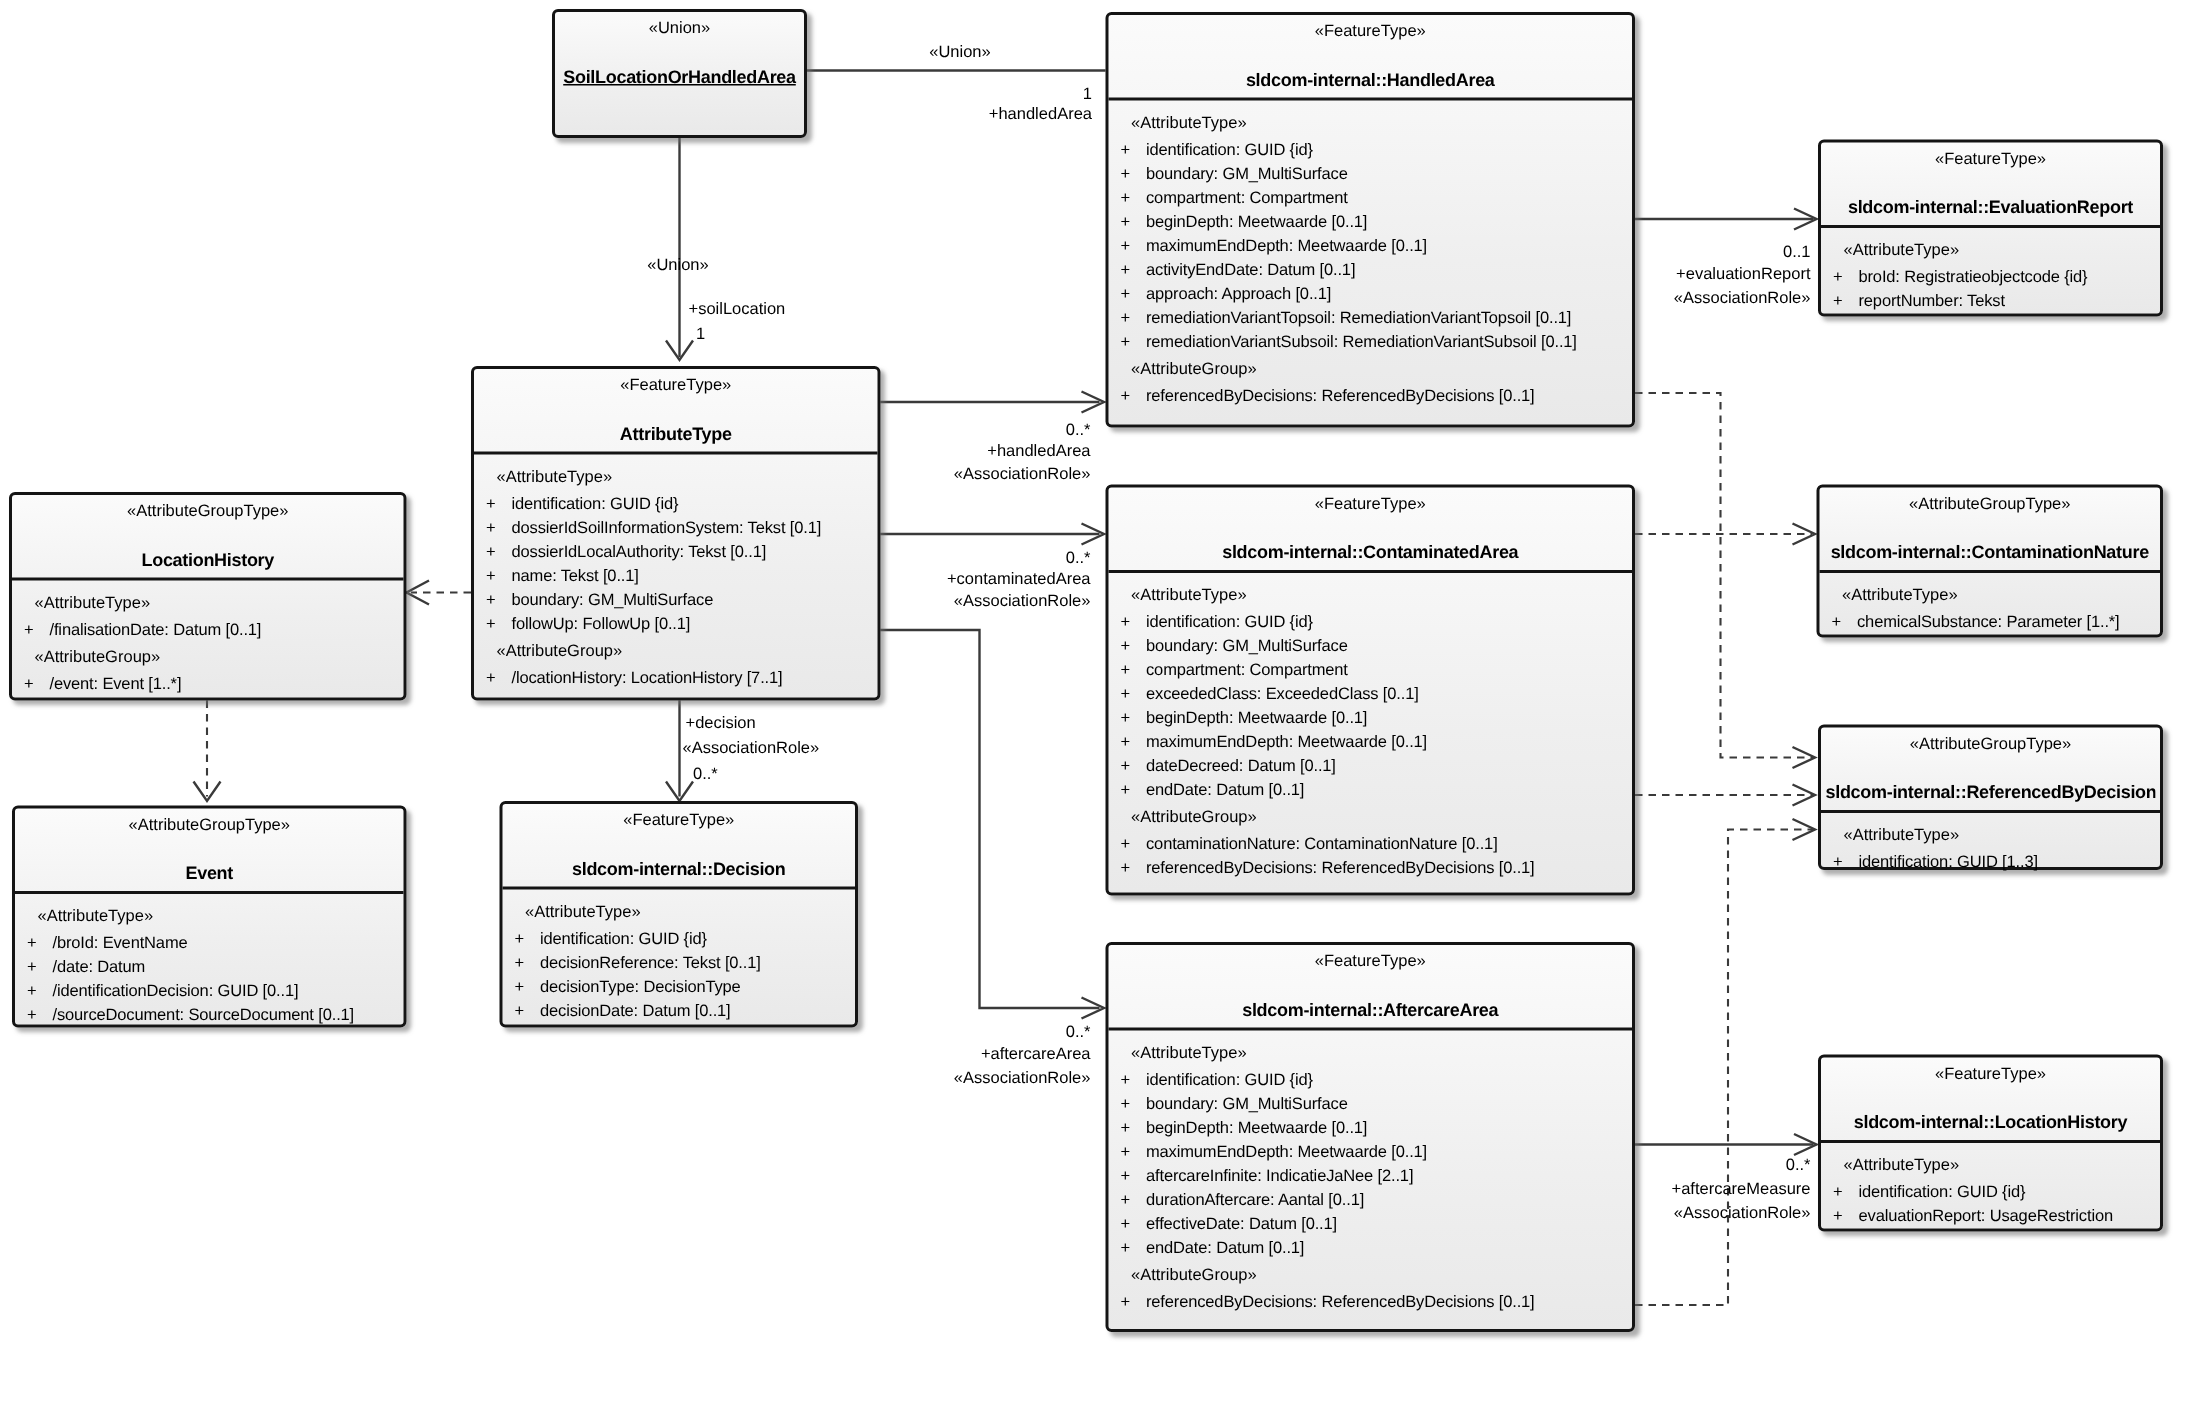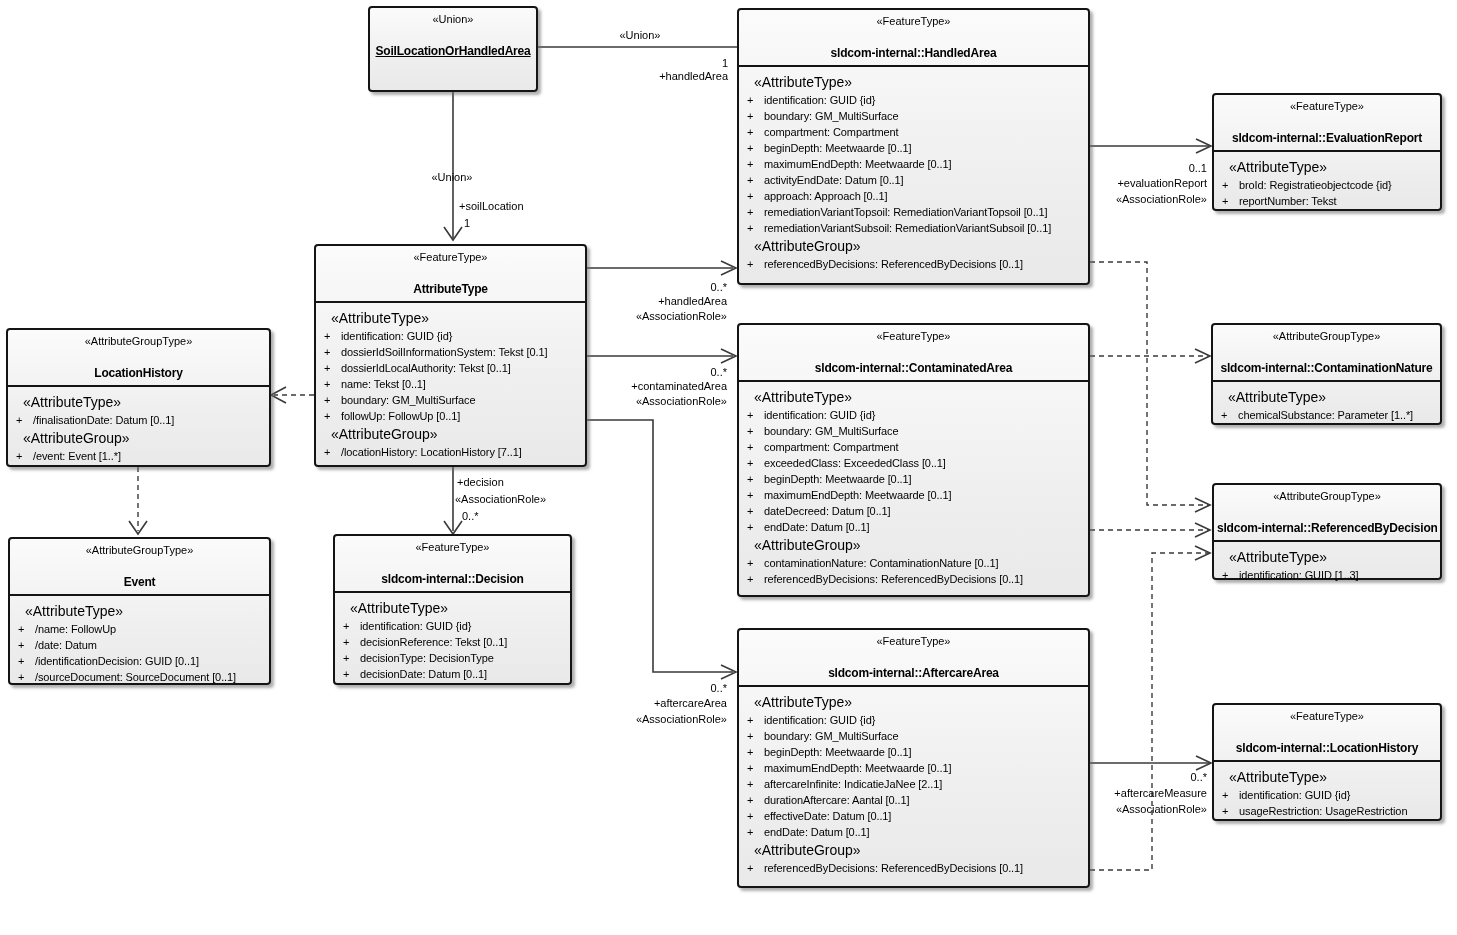--- a/index.html
+++ b/index.html
@@ -10,21 +10,21 @@
   .box{position:absolute;border:2px solid #141414;border-radius:4px;
        background:linear-gradient(180deg,#fbfbfb 0%,#efefef 60%,#e9e9e9 100%);
        box-shadow:3px 3px 3px rgba(110,110,110,.55);box-sizing:border-box;}
   .hdr{padding:5px 3px 4px;text-align:center;}
   .hdr.sep{border-bottom:2px solid #141414;}
   .stereo{font-size:11px;line-height:13px;white-space:nowrap;overflow:hidden;}
   .title{font-size:12px;font-weight:bold;line-height:15px;margin-top:18px;
          white-space:nowrap;overflow:hidden;letter-spacing:-0.2px;}
   .title.u{text-decoration:underline;}
   .body{padding:5px 2px 2px 6px;overflow:hidden;}
-  .stereo-row{font-size:14px;line-height:14px;padding:3px 0 3px 9px;white-space:nowrap;}
+  .stereo-row{font-size:11px;line-height:14px;padding:3px 0 3px 9px;white-space:nowrap;}
   .attr-row{display:flex;font-size:11px;line-height:16px;white-space:nowrap;overflow:hidden;
             letter-spacing:-0.1px;}
   .attr-row .plus{width:17px;flex:0 0 17px;padding-left:2px;}
   .elabel{position:absolute;font-size:11px;line-height:13px;white-space:nowrap;}
   .ra{text-align:right;}
   .ca{text-align:center;}
 </style>
 </head>
 <body>
 
@@ -205,21 +205,21 @@
 
   <div class="box" style="left:8px;top:537px;width:263px;height:148px;">
     <div class="hdr sep">
       <div class="stereo">«AttributeGroupType»</div>
       <div class="title">Event</div>
     </div>
     <div class="body">
         <div class="stereo-row">«AttributeType»</div>
         <div class="attr-row">
           <span class="plus">+</span>
-          <span>/name: FollowUp</span>
+          <span>/broId: EventName</span>
         </div>
         <div class="attr-row">
           <span class="plus">+</span>
           <span>/date: Datum</span>
         </div>
         <div class="attr-row">
           <span class="plus">+</span>
           <span>/identificationDecision: GUID [0..1]</span>
         </div>
         <div class="attr-row">
@@ -387,21 +387,21 @@
       <div class="title">sldcom-internal::LocationHistory</div>
     </div>
     <div class="body">
         <div class="stereo-row">«AttributeType»</div>
         <div class="attr-row">
           <span class="plus">+</span>
           <span>identification: GUID {id}</span>
         </div>
         <div class="attr-row">
           <span class="plus">+</span>
-          <span>usageRestriction: UsageRestriction</span>
+          <span>evaluationReport: UsageRestriction</span>
         </div>
       </div>
   </div>
 
   <div class="elabel ca" style="left:585px;top:29px;width:110px;">«Union»</div>
   <div class="elabel ra" style="right:729px;top:57px;">1</div>
   <div class="elabel ra" style="right:729px;top:70px;">+handledArea</div>
 
   <div class="elabel ca" style="left:402px;top:171px;width:100px;">«Union»</div>
   <div class="elabel" style="left:459px;top:200px;text-align:center;">+soilLocation</div>

